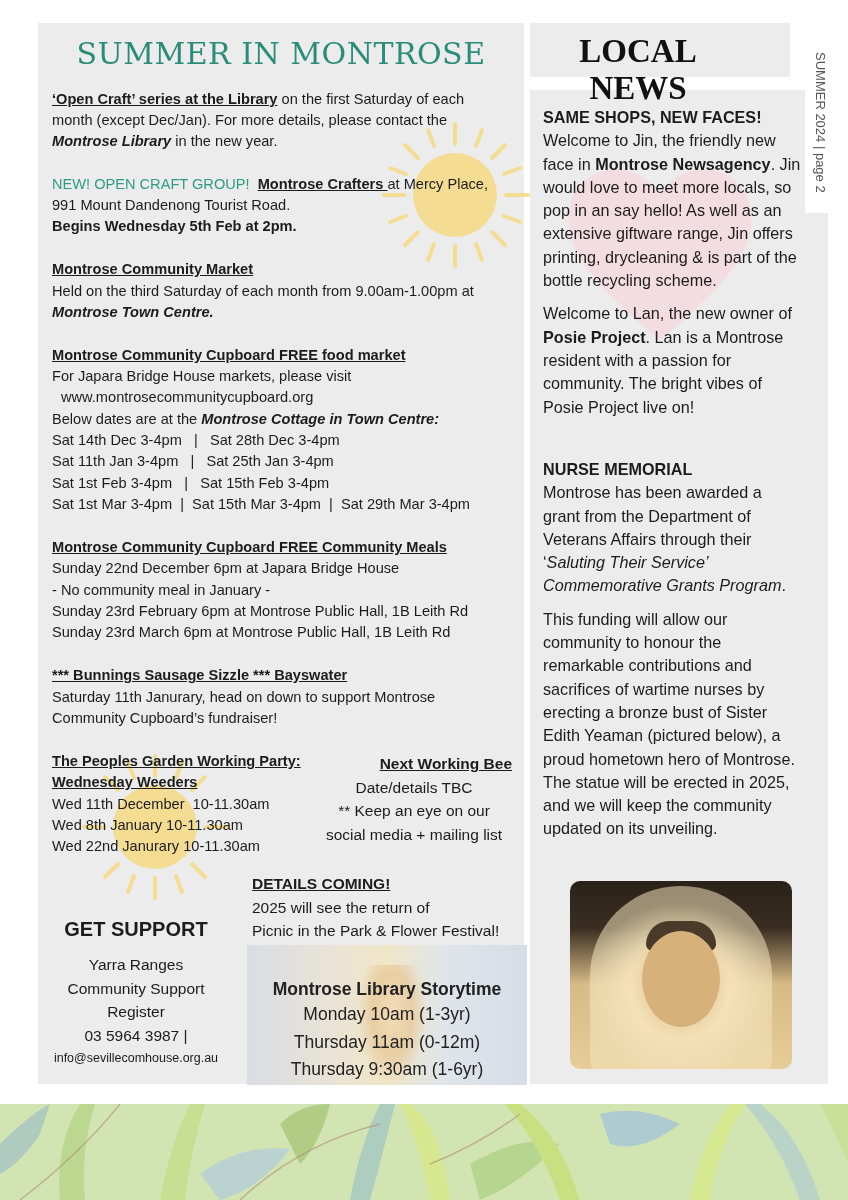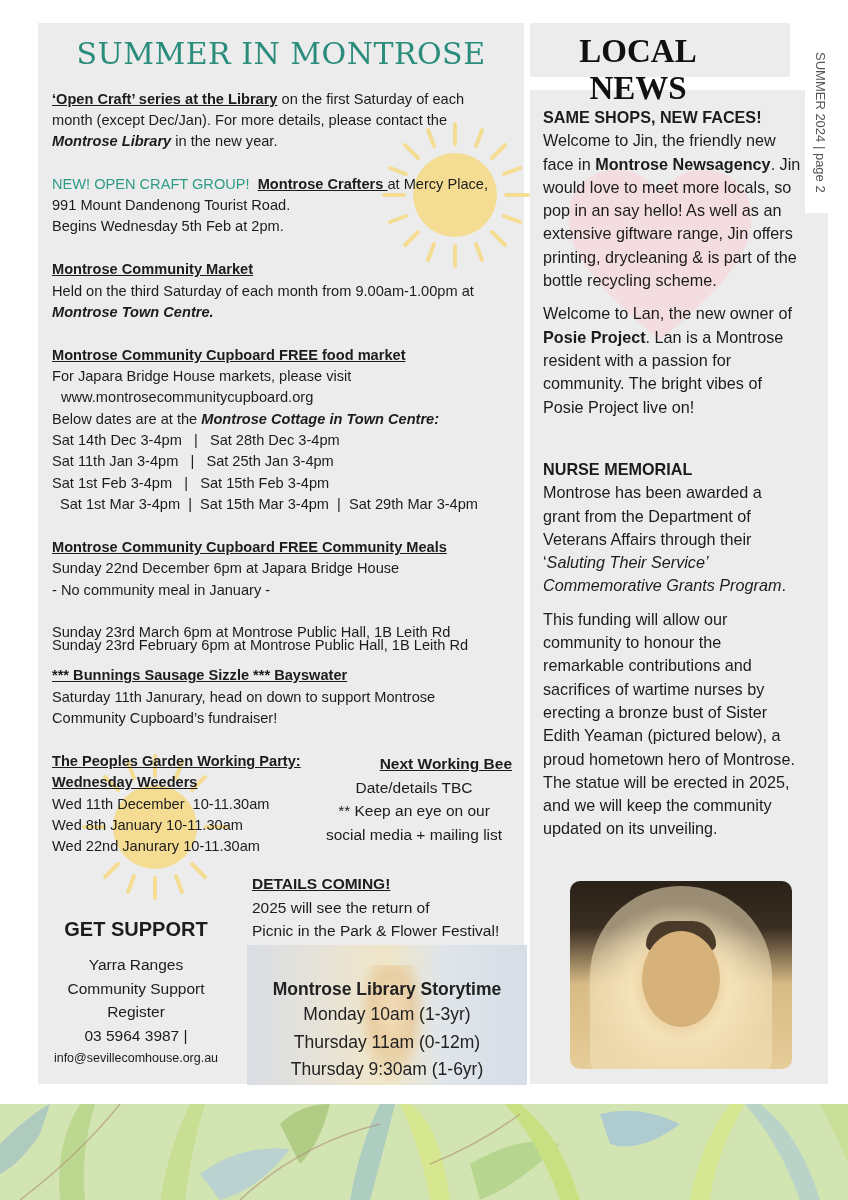--- a/index.html
+++ b/index.html
@@ -120,41 +120,41 @@
 </div>
 <div class="txt" style="left:52px; top:110px;">month (except Dec/Jan).  For more details, please contact the</div>
 <div class="txt" style="left:52px; top:131px;">
   <span class="b i">Montrose Library</span><span> in the new year.</span>
 </div>
 
 <div class="txt" style="left:52px; top:174px;">
   <span class="teal">NEW! OPEN CRAFT GROUP!</span>&nbsp;&nbsp;<span class="b u">Montrose Crafters </span><span>at Mercy Place,</span>
 </div>
 <div class="txt" style="left:52px; top:195px;">991 Mount Dandenong Tourist Road.</div>
-<div class="txt" style="left:52px; top:216px;">Begins Wednesday 5th Feb at 2pm.</div>
+<div class="txt" style="left:52px; top:216px;font-weight:bold;">Begins Wednesday 5th Feb at 2pm.</div>
 
 <div class="txt b u" style="left:52px; top:259px;">Montrose Community Market</div>
 <div class="txt" style="left:52px; top:281px;">Held on the third Saturday of each month from 9.00am-1.00pm at</div>
 <div class="txt b i" style="left:52px; top:302px;">Montrose Town Centre.</div>
 
 <div class="txt b u" style="left:52px; top:345px;">Montrose Community Cupboard FREE food market </div>
 <div class="txt" style="left:52px; top:366px;">For Japara Bridge House markets, please visit</div>
 <div class="txt" style="left:61px; top:387px;">www.montrosecommunitycupboard.org</div>
 <div class="txt" style="left:52px; top:409px;">
   <span>Below dates are at the </span><span class="b i">Montrose Cottage in Town Centre:</span>
 </div>
 <div class="txt" style="left:52px; top:430px; white-space:pre;">Sat 14th Dec 3-4pm   |   Sat 28th Dec 3-4pm</div>
 <div class="txt" style="left:52px; top:451px; white-space:pre;">Sat 11th Jan 3-4pm   |   Sat 25th Jan 3-4pm</div>
 <div class="txt" style="left:52px; top:473px; white-space:pre;">Sat 1st Feb 3-4pm   |   Sat 15th Feb 3-4pm</div>
-<div class="txt" style="left:60px; top:494px; white-space:pre;text-align:right;">Sat 1st Mar 3-4pm  |  Sat 15th Mar 3-4pm  |  Sat 29th Mar 3-4pm</div>
+<div class="txt" style="left:52px; top:494px; white-space:pre;text-align:right;">Sat 1st Mar 3-4pm  |  Sat 15th Mar 3-4pm  |  Sat 29th Mar 3-4pm</div>
 
 <div class="txt b u" style="left:52px; top:537px;">Montrose Community Cupboard FREE Community Meals</div>
 <div class="txt" style="left:52px; top:558px;">Sunday 22nd December 6pm at Japara Bridge House</div>
 <div class="txt" style="left:52px; top:580px;">- No community meal in January -</div>
-<div class="txt" style="left:52px; top:635px;text-align:center;">Sunday 23rd February 6pm at Montrose Public Hall, 1B Leith Rd</div>
+<div class="txt" style="left:52px; top:601px;text-align:center;">Sunday 23rd February 6pm at Montrose Public Hall, 1B Leith Rd</div>
 <div class="txt" style="left:52px; top:622px;">Sunday 23rd March 6pm at Montrose Public Hall, 1B Leith Rd</div>
 
 <div class="txt b u" style="left:52px; top:665px;">*** Bunnings Sausage Sizzle *** Bayswater</div>
 <div class="txt" style="left:52px; top:687px;">Saturday 11th Janurary, head on down to support Montrose</div>
 <div class="txt" style="left:52px; top:708px;">Community Cupboard’s fundraiser!</div>
 
 <div class="txt b u" style="left:52px; top:751px;">The Peoples Garden Working Party: </div>
 <div class="txt b u" style="left:52px; top:772px;">Wednesday Weeders</div>
 <div class="txt" style="left:52px; top:794px; white-space:pre;">Wed 11th December  10-11.30am</div>
 <div class="txt" style="left:52px; top:815px;">Wed 8th January 10-11.30am</div>

